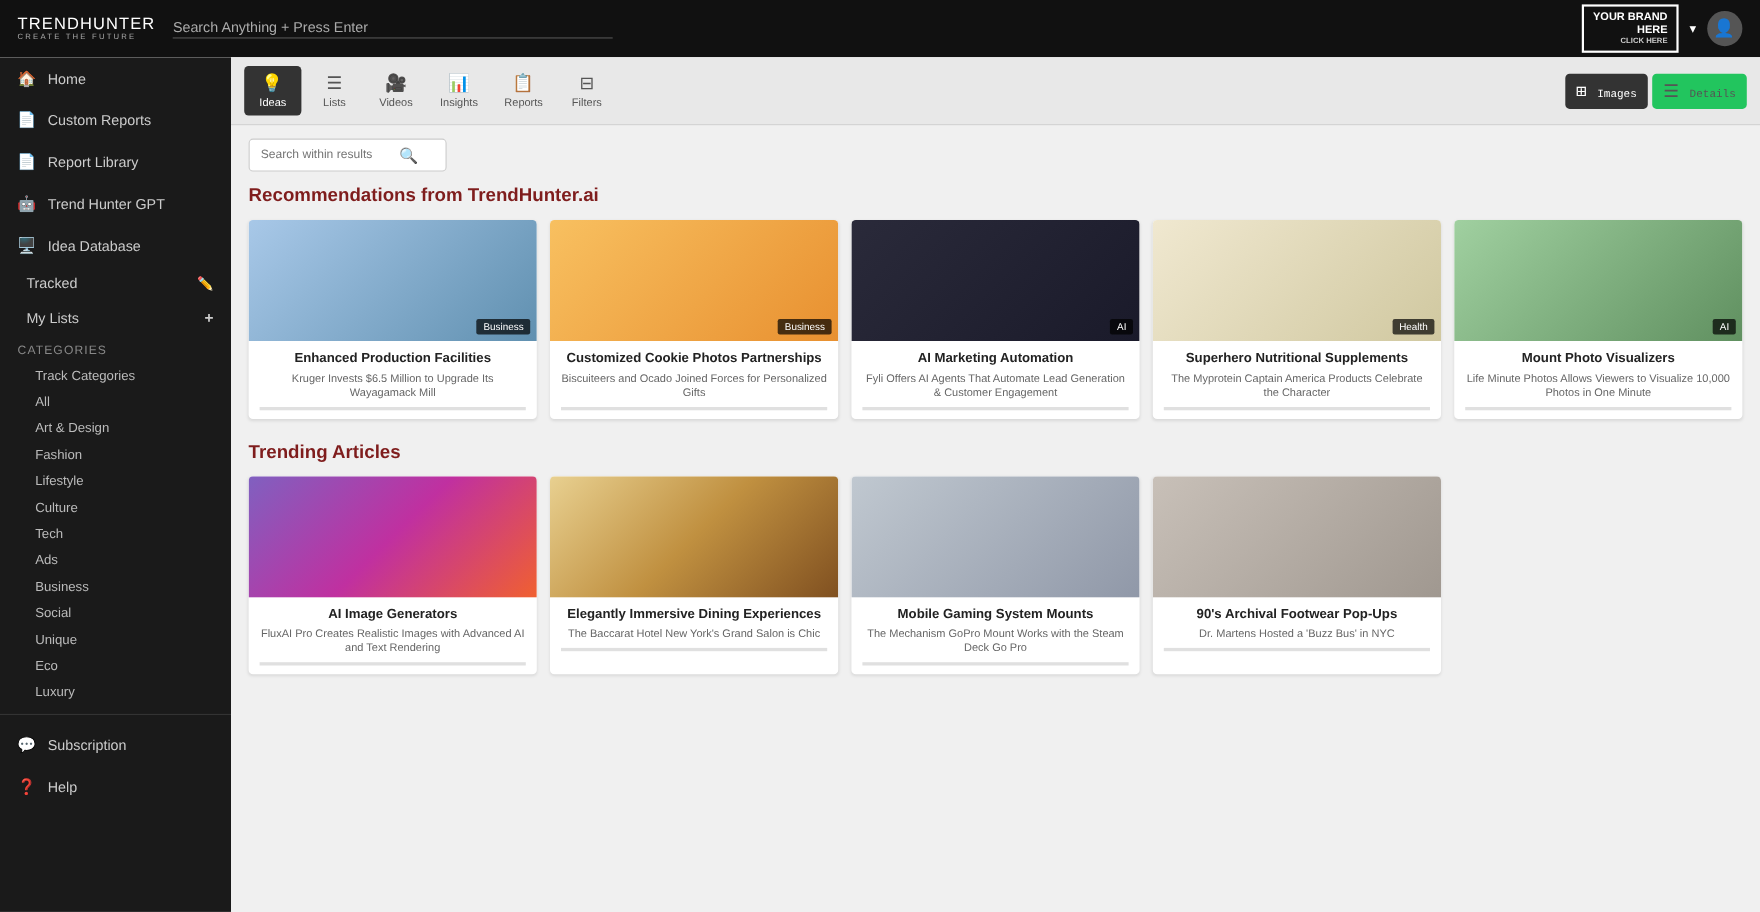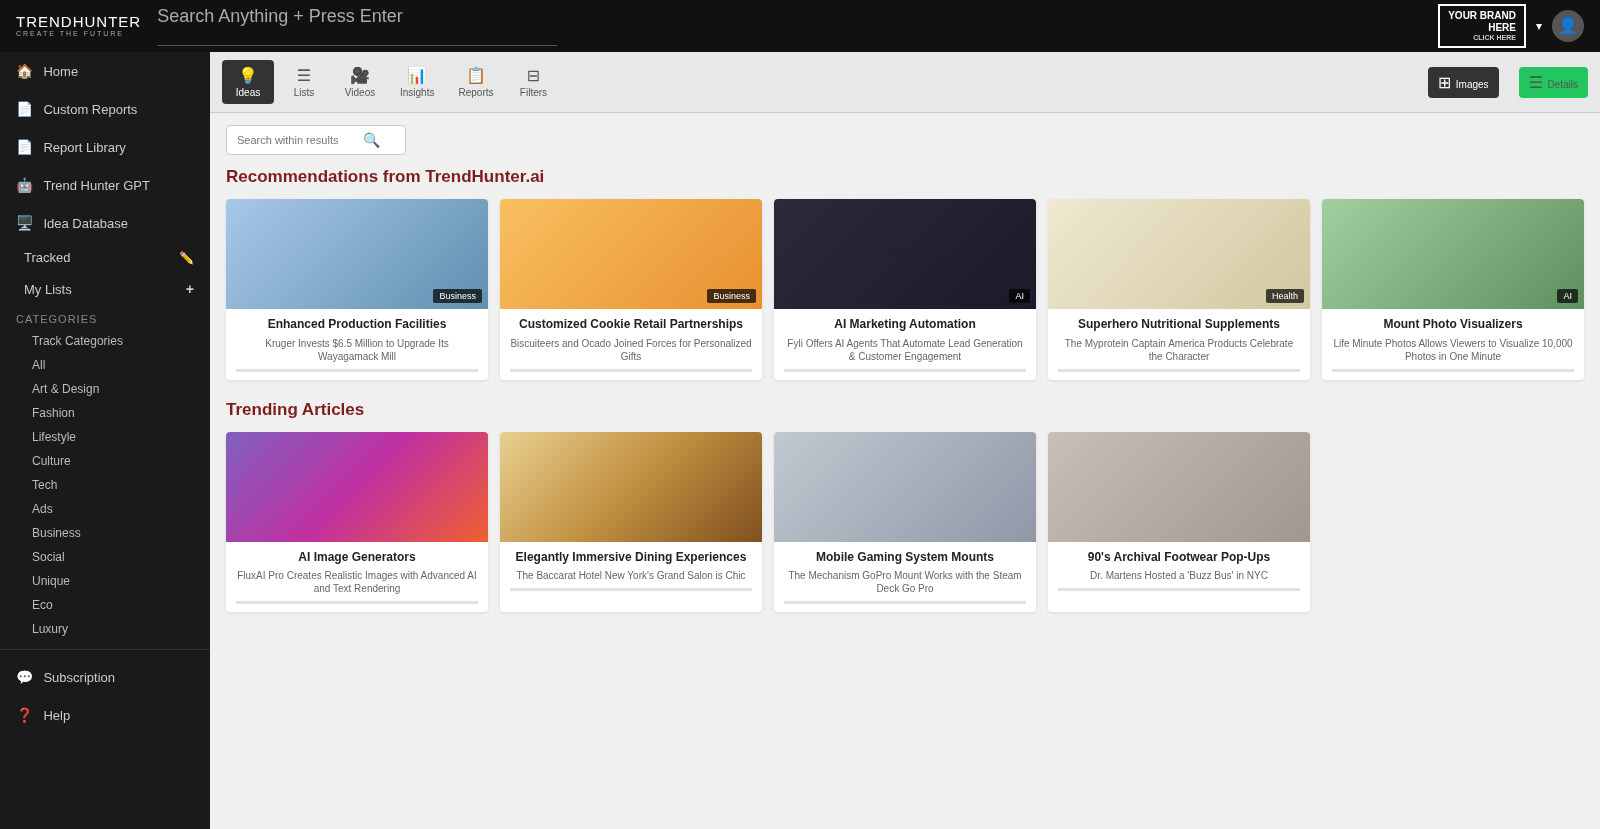--- a/index.html
+++ b/index.html
@@ -23,23 +23,23 @@
       text-transform: uppercase;
       letter-spacing: 1px;
     }
     .logo-sub {
       font-size: 7px;
       letter-spacing: 2px;
       color: #aaa;
     }
     .header-search {
       color: #aaa;
-      font-size: 18px;
+      font-size: 13px;
       border-bottom: 1px solid #555;
-      padding-bottom: 18px;
+      padding-bottom: 2px;
       flex: 1;
       max-width: 400px;
     }
     .header-right {
       margin-left: auto;
       display: flex;
       align-items: center;
       gap: 10px;
     }
     .brand-box {
@@ -142,21 +142,22 @@
       gap: 2px;
     }
     .toolbar-btn.active {
       background: #333;
       color: white;
     }
     .toolbar-btn-icon { font-size: 16px; }
     .toolbar-right {
       margin-left: auto;
       display: flex;
-      gap: 20px;
+      gap: 4px;
+      font-family: Liberation Mono, monospace;
     }
     .view-btn {
       padding: 6px 10px;
       cursor: pointer;
       border-radius: 4px;
       background: #333;
       color: white;
       font-size: 16px;
     }
     .view-btn.inactive { background: #22c55e; color: #555; }
@@ -402,21 +403,21 @@
             <div class="card-desc">Kruger Invests $6.5 Million to Upgrade Its Wayagamack Mill</div>
             <div class="card-bottom-bar"></div>
           </div>
         </div>
 
         <div class="card">
           <div class="card-img img-orange">
             <div class="card-badge">Business</div>
           </div>
           <div class="card-body">
-            <div class="card-title">Customized Cookie Retail Partnerships</div>
+            <div class="card-title">Customized Cookie Photos Partnerships</div>
             <div class="card-desc">Biscuiteers and Ocado Joined Forces for Personalized Gifts</div>
             <div class="card-bottom-bar"></div>
           </div>
         </div>
 
         <div class="card">
           <div class="card-img img-dark">
             <div class="card-badge">AI</div>
           </div>
           <div class="card-body">

